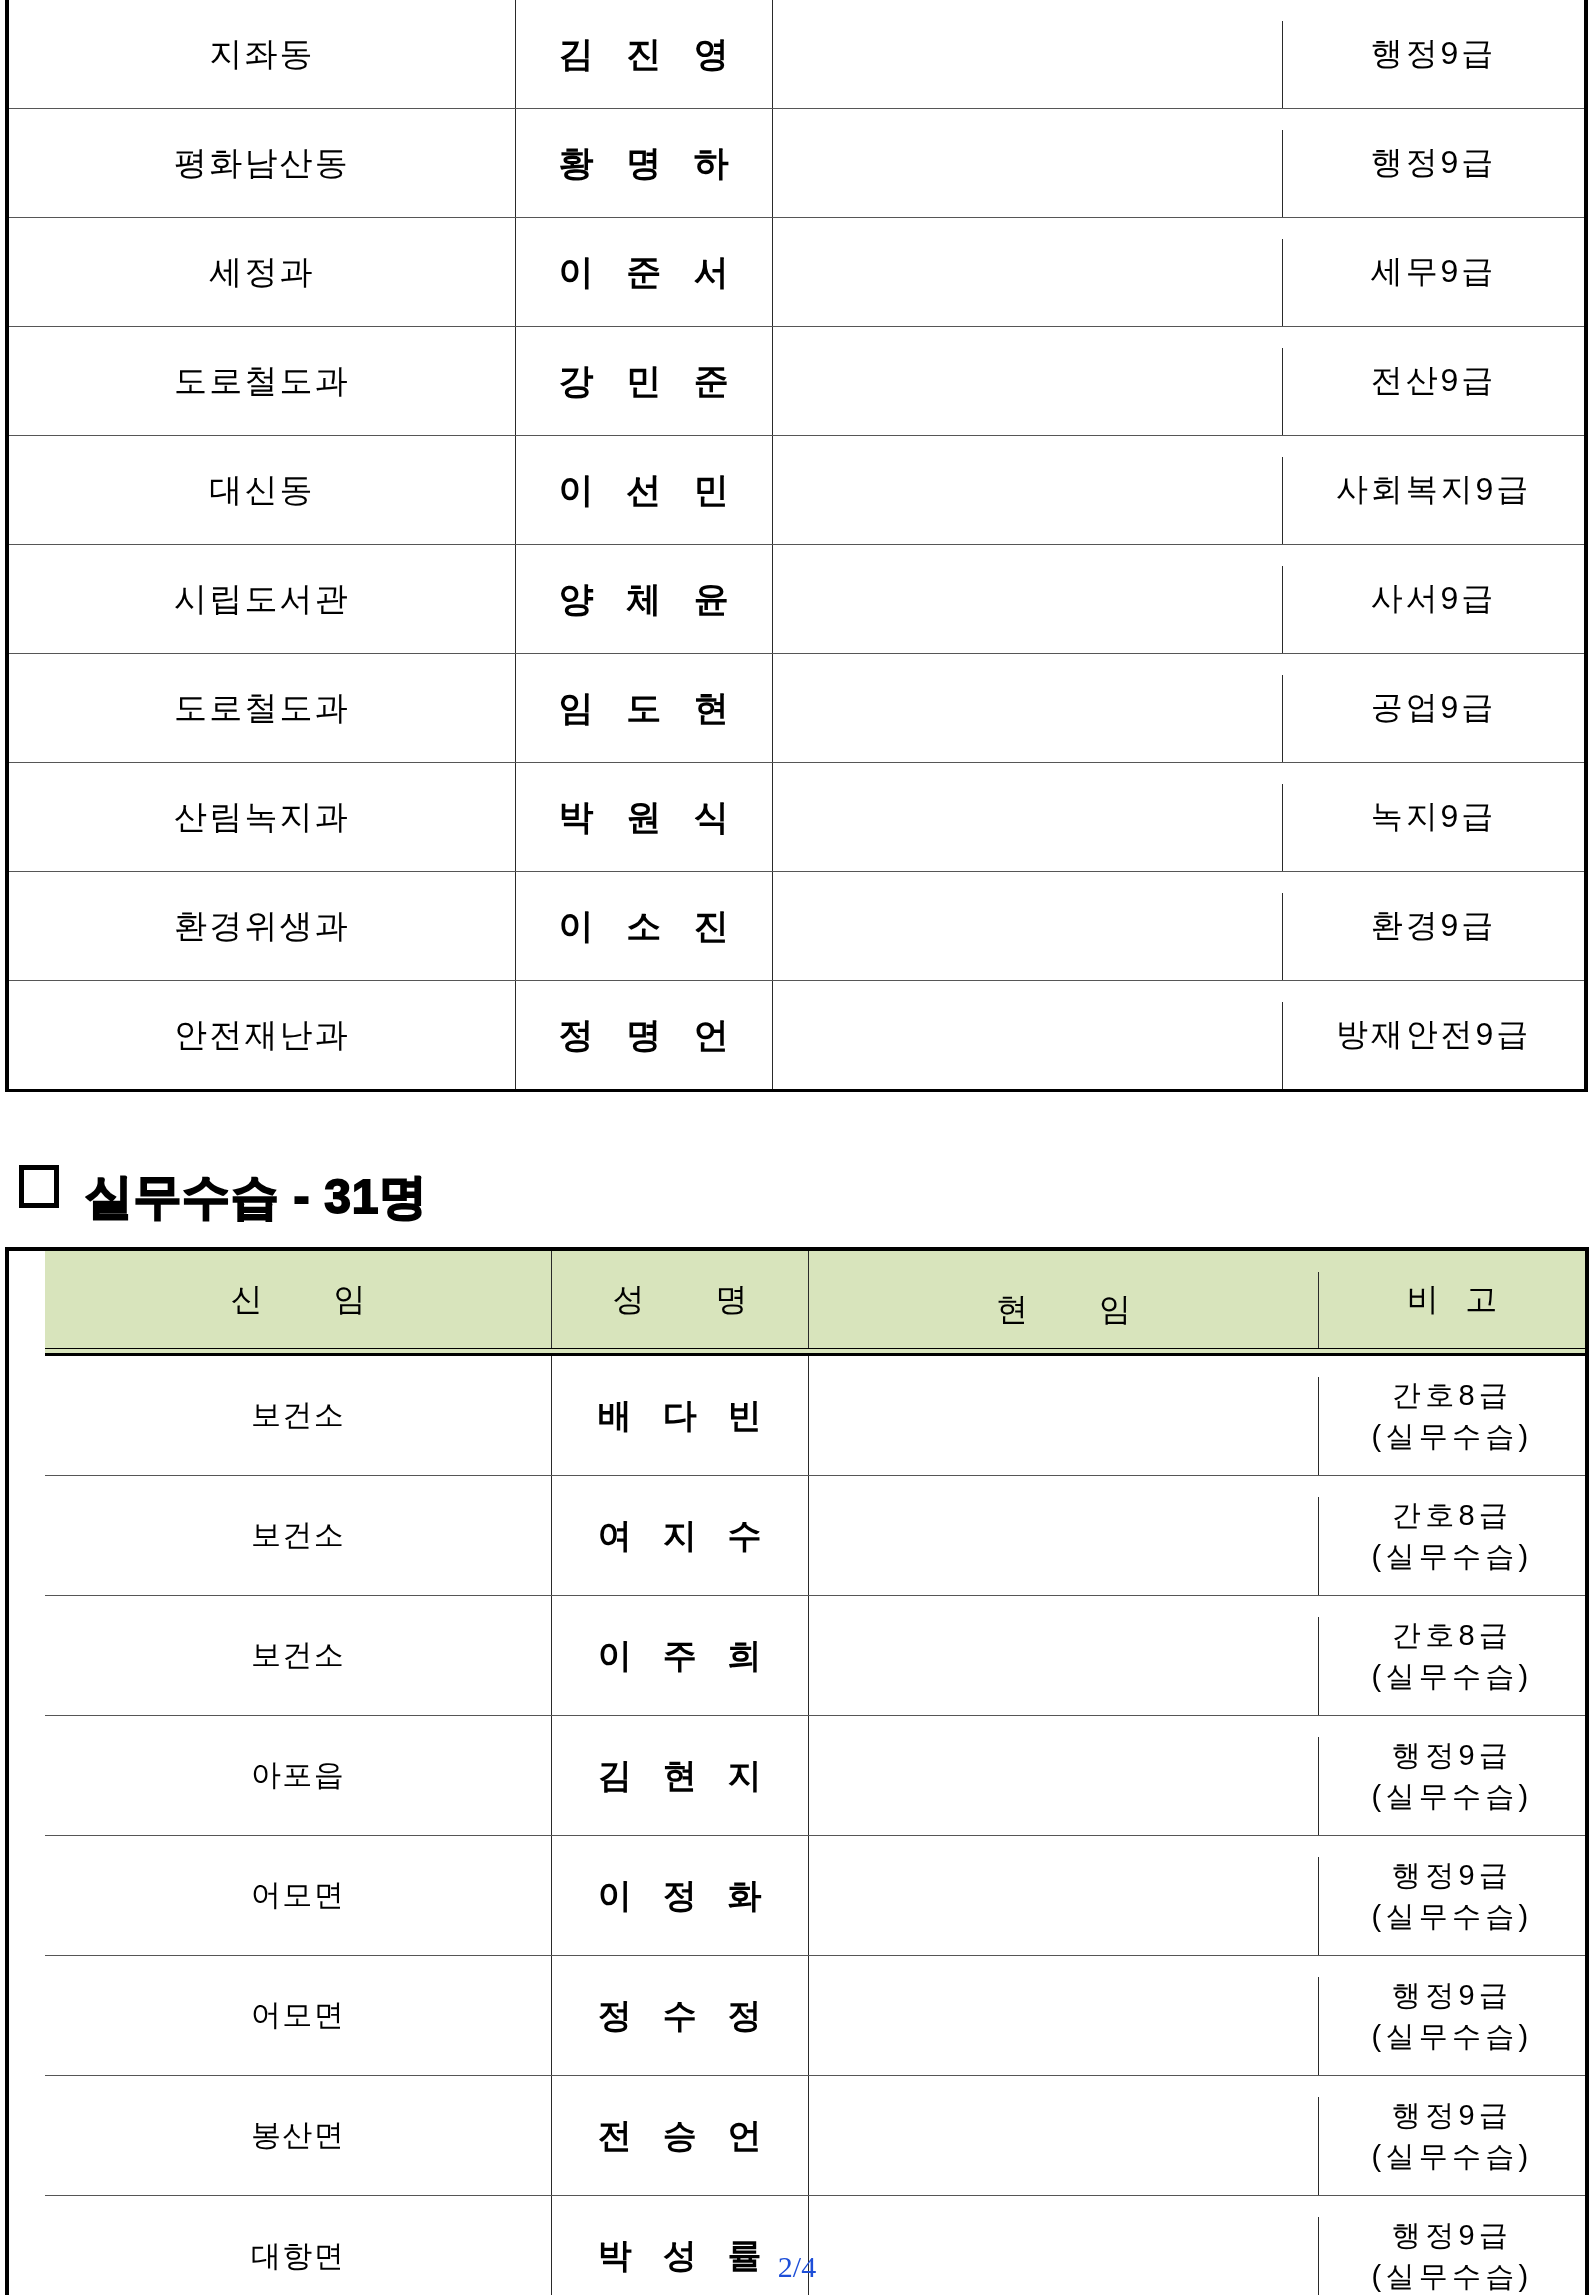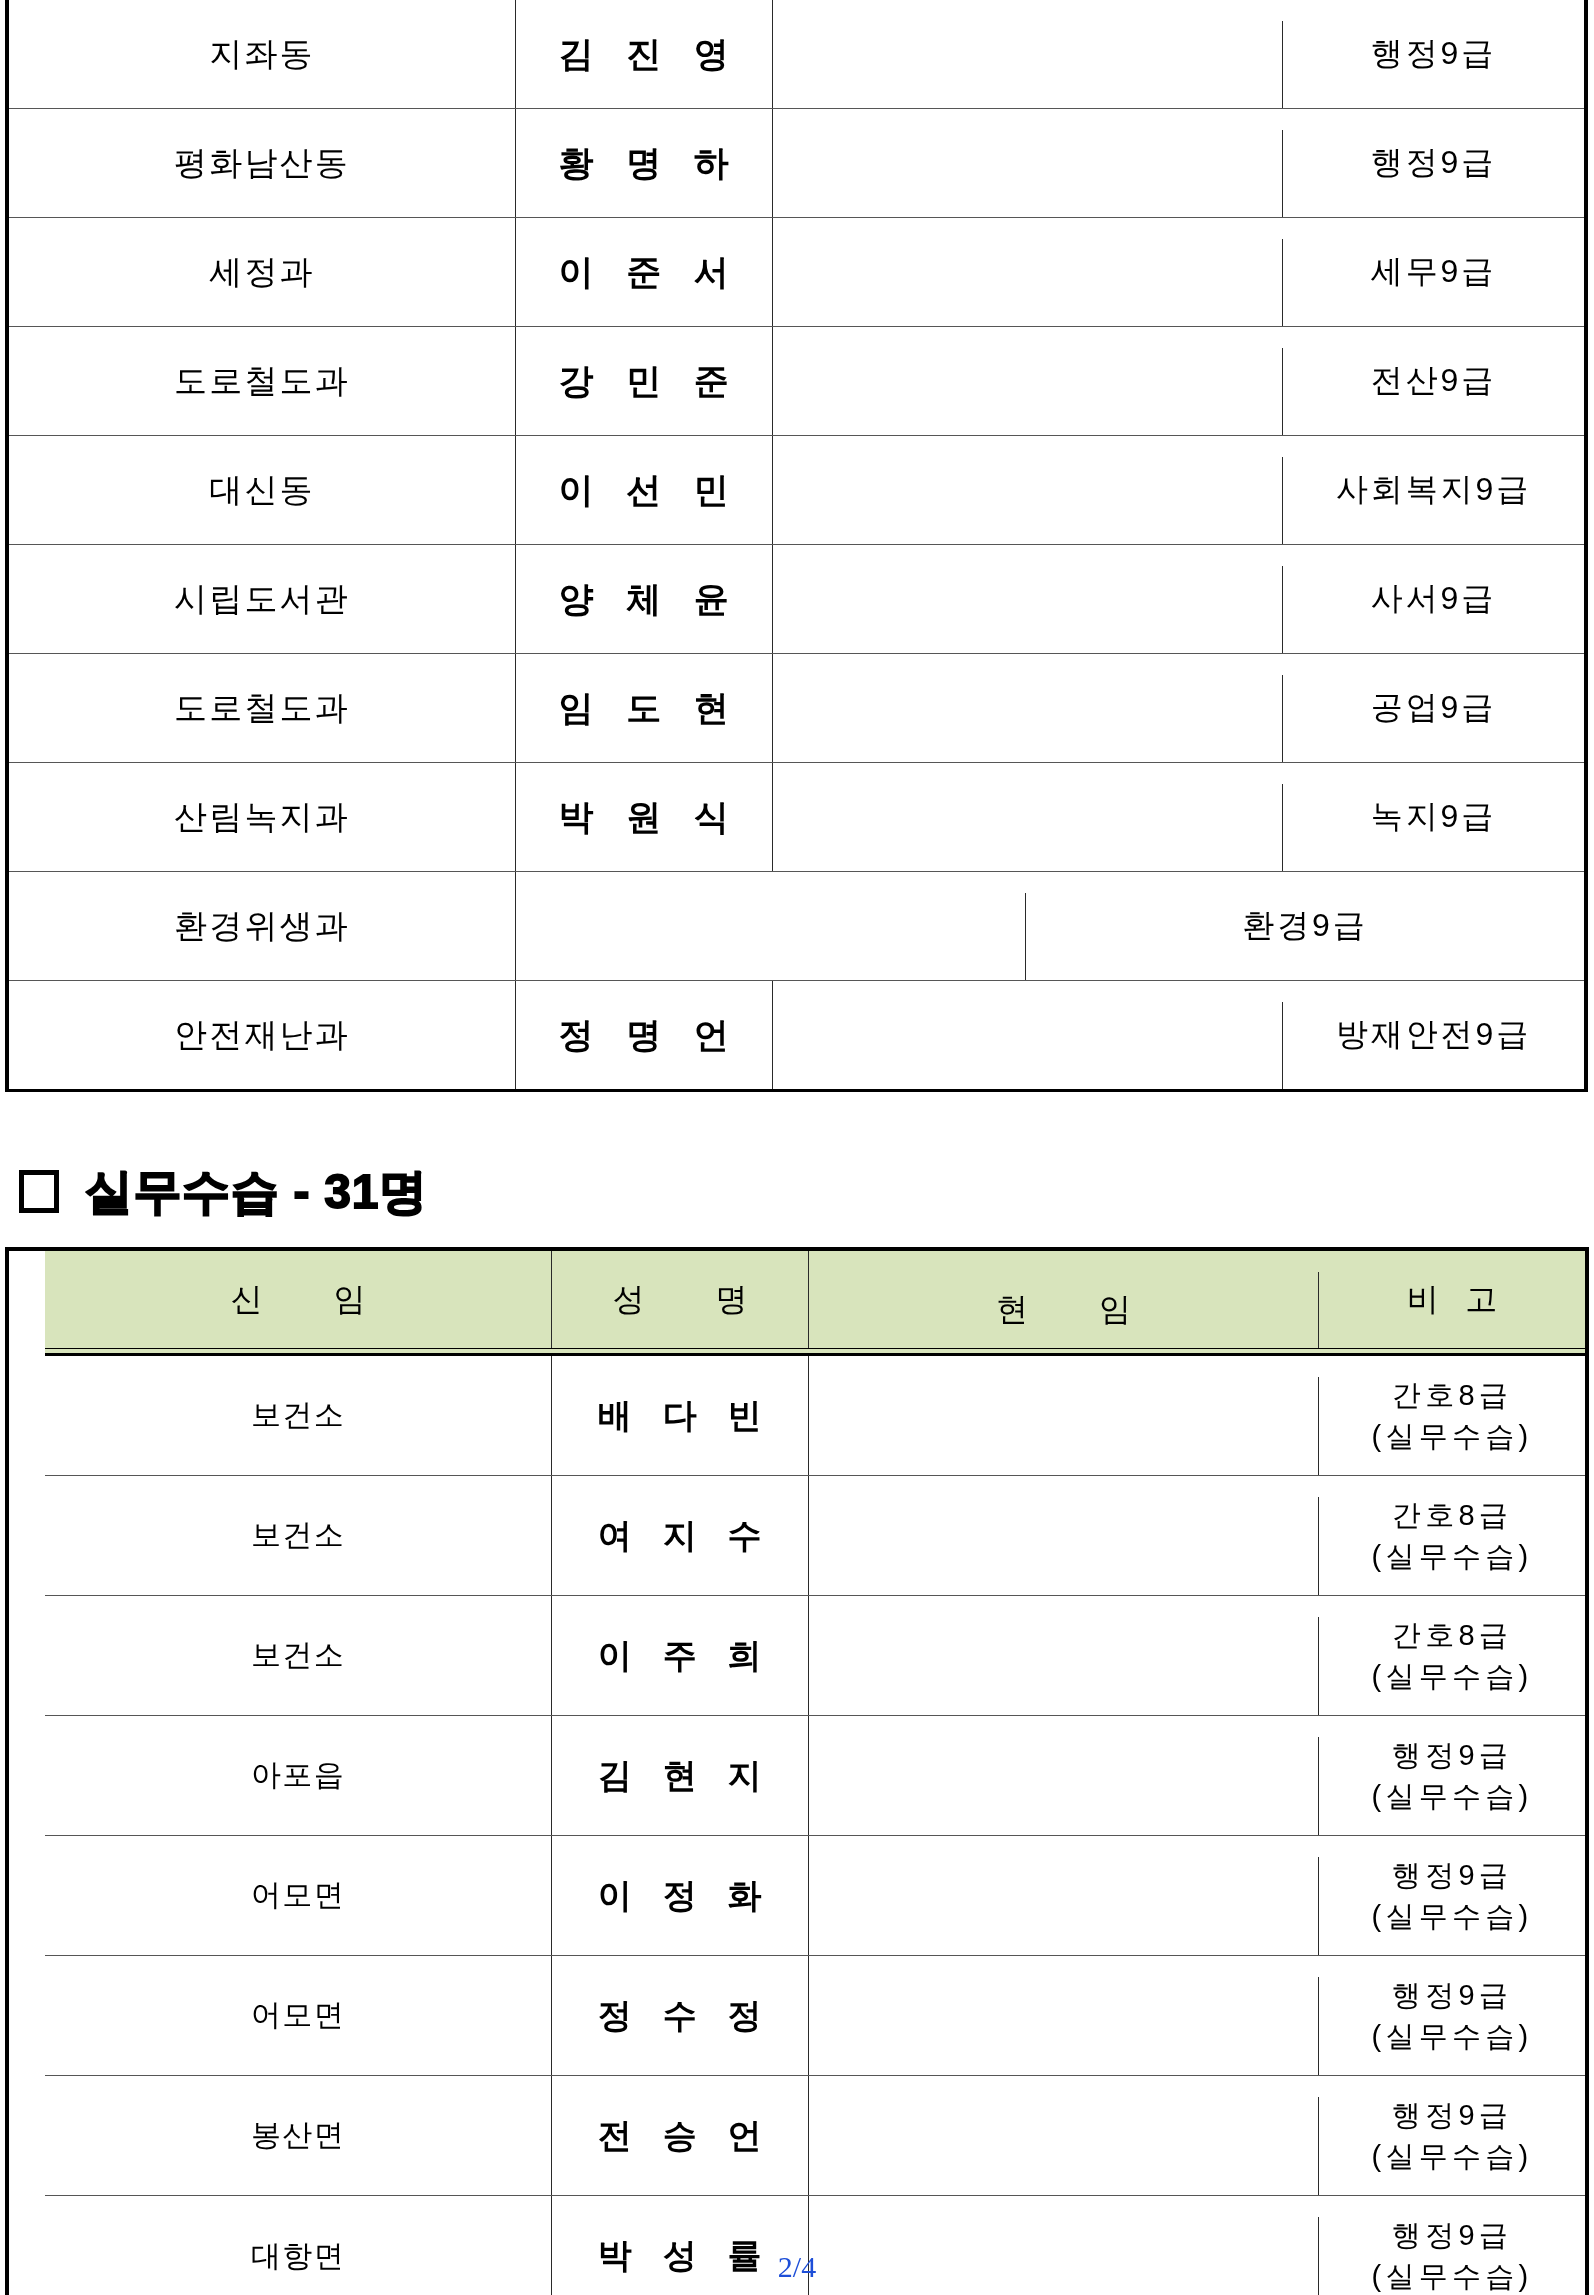--- a/index.html
+++ b/index.html
@@ -37,21 +37,21 @@
   .col-cur{width:510px;margin-top:21px;}
   .col-note{flex:1;}
 
   .t1 .org-txt{font-size:33px;letter-spacing:2.2px;}
   .name-txt{font-size:35px;font-weight:bold;word-spacing:21.6px;letter-spacing:0.7px;}
   .t1 .note-txt{font-size:32px;letter-spacing:2.9px;}
 
   
   .heading{
     position:absolute;left:18.7px;top:1165px;height:53px;
-    display:flex;align-items:center;
+    display:flex;align-items:flex-start;
   }
   .hbox{
     width:30px;height:33px;
     border:5.8px solid #000;
     display:inline-block;
     margin-right:26px;
   }
   .htext{
     font-size:48px;font-weight:900;letter-spacing:0.7px;
     -webkit-text-stroke:1.8px #000;
@@ -206,20 +206,23 @@
       <div class="cell col-cur"></div>
       <div class="cell col-note">
           <span class="note-txt">녹지9급</span>
         </div>
     </div>
 
     <div class="t1row">
       <div class="cell col-org">
           <span class="org-txt">환경위생과</span>
         </div>
+      <div class="cell col-name">
+          <span class="name-txt">이 소 진</span>
+        </div>
       <div class="cell col-cur"></div>
       <div class="cell col-note">
           <span class="note-txt">환경9급</span>
         </div>
     </div>
 
     <div class="t1row">
       <div class="cell col-org">
           <span class="org-txt">안전재난과</span>
         </div>

